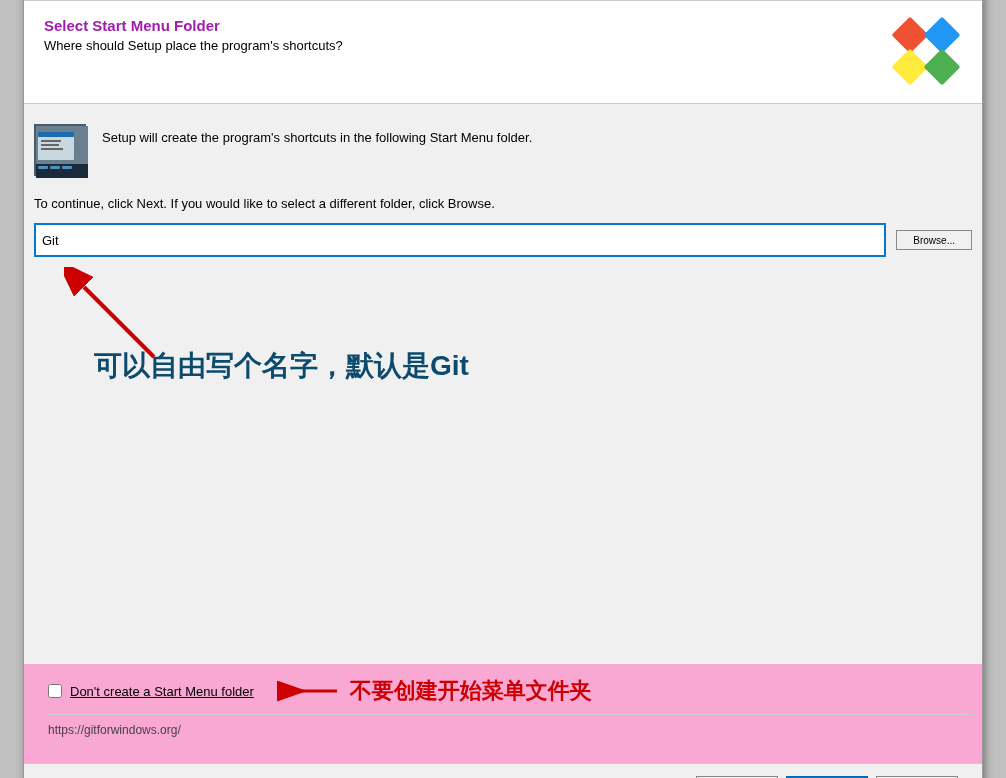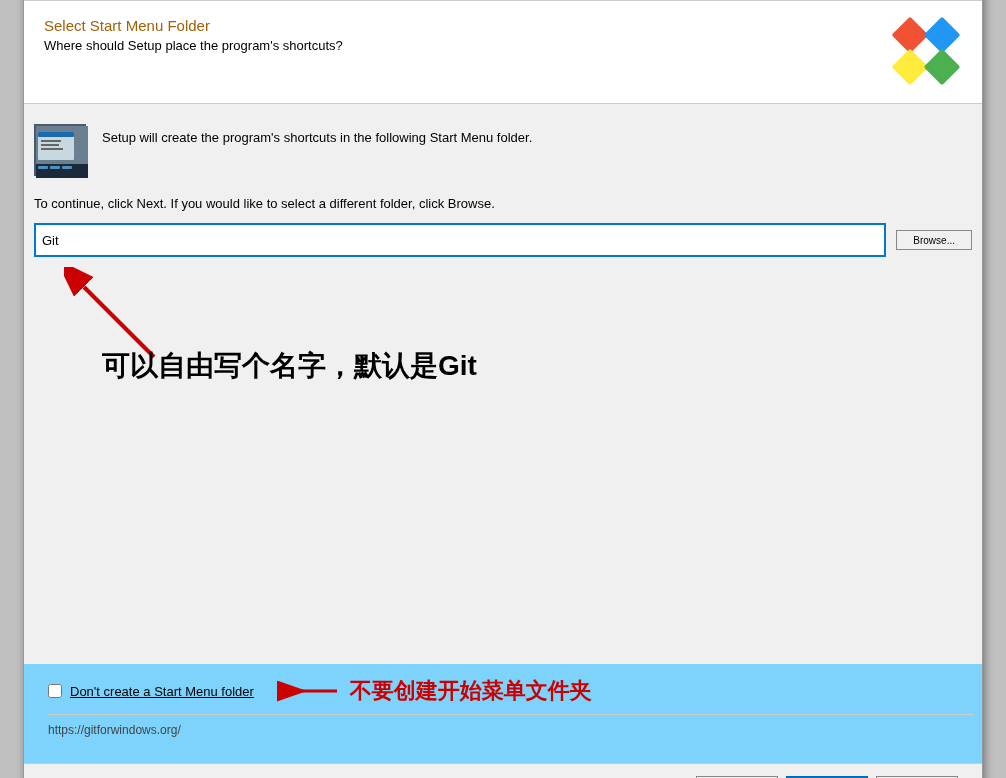--- a/index.html
+++ b/index.html
@@ -31,22 +31,22 @@
     .header-section {
       background: #ffffff;
       padding: 16px 20px 16px 20px;
       border-bottom: 1px solid #ccc;
       display: flex;
       align-items: flex-start;
       justify-content: space-between;
     }
     .header-text h2 {
       font-size: 15px;
-      font-weight: 400;
-      color: #a16207;
+      font-weight: 700;
+      color: #a21caf;
       margin-bottom: 4px;
     }
     .header-text p {
       font-size: 13px;
       color: #000000;
     }
 
     .content {
       background: #f0f0f0;
       padding: 20px 10px;
@@ -96,21 +96,21 @@
       height: 20px;
       font-size: 10px;
       background: #f0f0f0;
       border: 1px solid #888;
       cursor: pointer;
       white-space: nowrap;
     }
 
     .bottom-section {
       padding: 12px 8px 12px 24px;
-      background: #7dd3fc;
+      background: #f9a8d4;
     }
     .checkbox-row {
       display: flex;
       align-items: center;
       gap: 8px;
       margin-bottom: 8px;
     }
     .checkbox-row input[type="checkbox"] {
       width: 14px;
       height: 14px;
@@ -219,21 +219,21 @@
 
       <svg style="position:absolute;top:-10px;left:30px;" width="120" height="100">
         <defs>
           <marker id="arrowhead" markerWidth="10" markerHeight="7" refX="0" refY="3.5" orient="auto">
             <polygon points="0 0, 10 3.5, 0 7" fill="#cc0000"></polygon>
           </marker>
         </defs>
 
         <line x1="90" y1="90" x2="20" y2="20" stroke="#cc0000" stroke-width="4" marker-end="url(#arrowhead)"></line>
       </svg>
-      <span style="position:absolute;top:70px;left:68px;font-size:28px;color:#000000;font-weight:bold;">可以自由写个名字，默认是Git</span>
+      <span style="position:absolute;top:70px;left:60px;font-size:28px;color:#0c4a6e;font-weight:bold;">可以自由写个名字，默认是Git</span>
     </div>
   </div>
 
   <div class="bottom-section">
 
     <div class="checkbox-row">
       <input type="checkbox" id="no-start-menu" style="">
       <label for="no-start-menu" class="checkbox-label">Don't create a Start Menu folder</label>
 
       <svg width="80" height="30">

